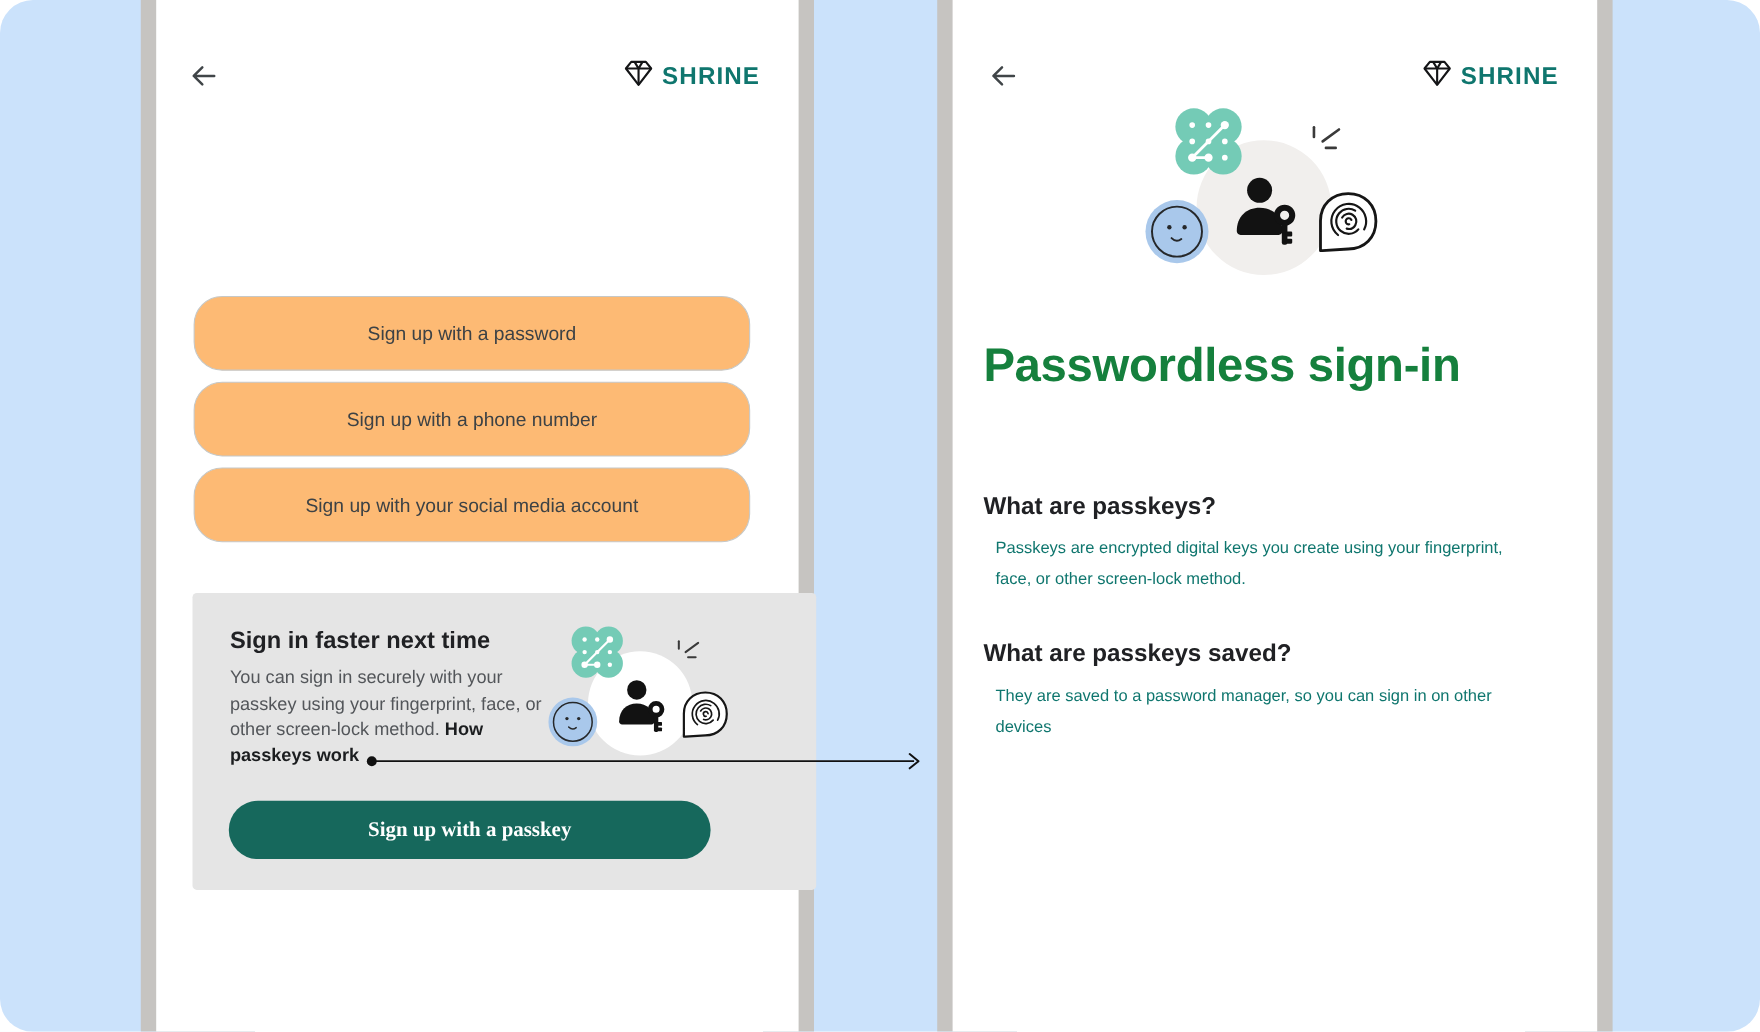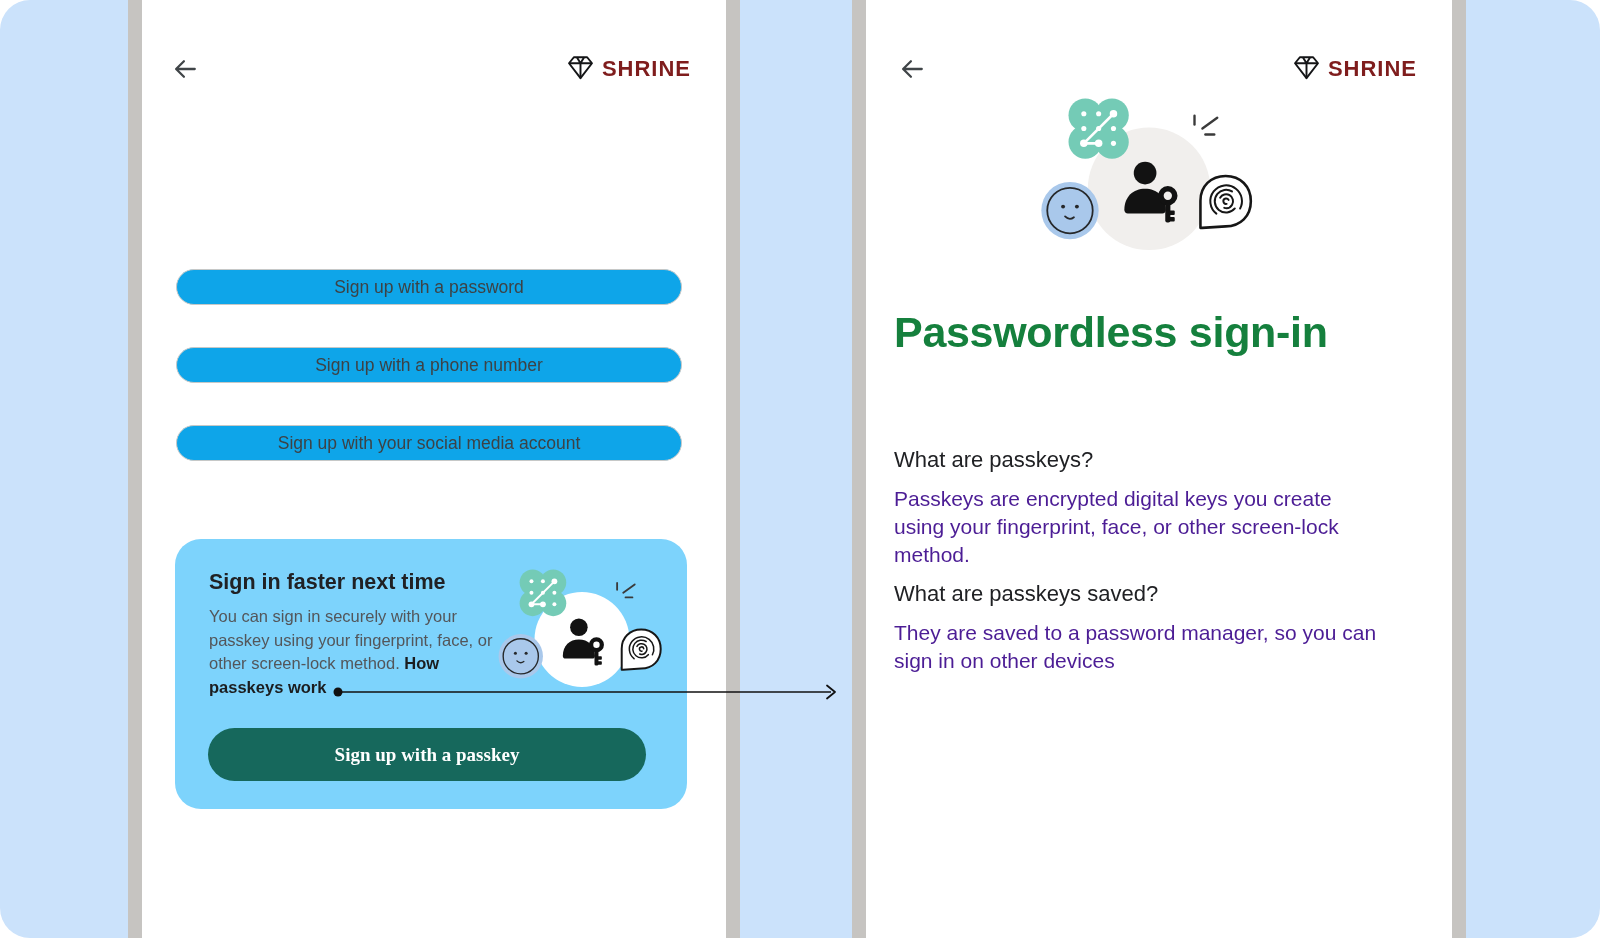--- a/index.html
+++ b/index.html
@@ -9,47 +9,47 @@
   
   .phone{position:absolute;top:0;bottom:0;background:#c6c4c1;}
   .phone-left{left:128px;width:612px;}
   .phone-right{left:852px;width:614px;}
   .screen{position:absolute;top:0;bottom:0;left:14px;right:14px;background:#ffffff;}
 
   
   .topbar{position:absolute;left:28px;right:35px;top:50px;height:38px;display:flex;justify-content:space-between;align-items:center;}
   .back-btn{background:none;border:none;padding:2px;cursor:pointer;line-height:0;}
   .logo{display:flex;align-items:center;gap:7px;}
-  .logo-text{font-size:22px;font-weight:700;letter-spacing:1px;color:#7f1d1d;}
+  .logo-text{font-size:22px;font-weight:700;letter-spacing:1px;color:#0f766e;}
 
   
   .page-title{position:absolute;left:30px;top:144px;font-size:44px;font-weight:600;letter-spacing:-0.3px;color:#202124;}
-  .option-btn{position:absolute;left:34px;width:506px;height:36px;border-radius:26px;border:1.5px solid #c6c8c7;background:#0ea5e9;font-family:inherit;font-size:17.5px;color:#3d4245;cursor:pointer;}
+  .option-btn{position:absolute;left:34px;width:506px;height:68px;border-radius:26px;border:1.5px solid #c6c8c7;background:#fdba74;font-family:inherit;font-size:17.5px;color:#3d4245;cursor:pointer;}
   .opt-1{top:269px;} .opt-2{top:347px;} .opt-3{top:425px;}
 
-  .promo-card{position:absolute;left:33px;top:539px;width:512px;height:270px;border-radius:26px;background:#7dd3fc;}
+  .promo-card{position:absolute;left:33px;top:539px;width:567px;height:270px;border-radius:4px;background:#e5e5e5;}
   .card-heading{position:absolute;left:34px;top:31px;font-size:21.5px;font-weight:600;color:#202124;}
   .card-body{position:absolute;left:34px;top:66px;width:285px;font-size:16.5px;line-height:23.5px;color:#53565a;margin:0;}
   .card-body b{color:#1b1d1f;font-weight:700;cursor:pointer;}
   .cta-btn{position:absolute;left:33px;top:189px;width:438px;height:53px;border-radius:27px;border:none;background:#16685c;color:#ffffff;font-family:Liberation Serif, serif;font-size:19px;font-weight:600;cursor:pointer;}
 
   
   .illu{position:absolute;line-height:0;}
   .illu svg{width:100%;height:100%;}
   .illu-sm{left:318px;top:24px;width:184px;height:130px;}
   .illu-lg{left:168px;top:90px;width:238px;height:168px;}
   .illu-sm .bg-circle{fill:#ffffff;}
   .illu-lg .bg-circle{fill:#f1efed;}
 
   
   .r-title{position:absolute;left:28px;top:302px;width:540px;font-size:43px;font-weight:600;letter-spacing:-0.3px;line-height:60px;color:#15803d;}
   .sec{position:absolute;left:28px;width:524px;}
   .sec-1{top:447px;} .sec-2{top:581px;} .sec-3{top:715px;}
-  .sec h3{margin:0 0 12px 0;font-size:22px;font-weight:400;color:#202124;}
-  .sec p{margin:0;width:490px;font-size:21px;line-height:28px;color:#4c1d95;}
+  .sec h3{margin:0 0 12px 0;font-size:22px;font-weight:700;color:#202124;}
+  .sec p{margin:11px;width:490px;font-size:15px;line-height:28px;color:#0f766e;}
 
   
   .annotation-arrow{position:absolute;left:331px;top:683px;width:512px;height:18px;}
 </style>
 </head>
 <body>
 
 <div class="canvas">
 
   <div class="phone phone-left">

